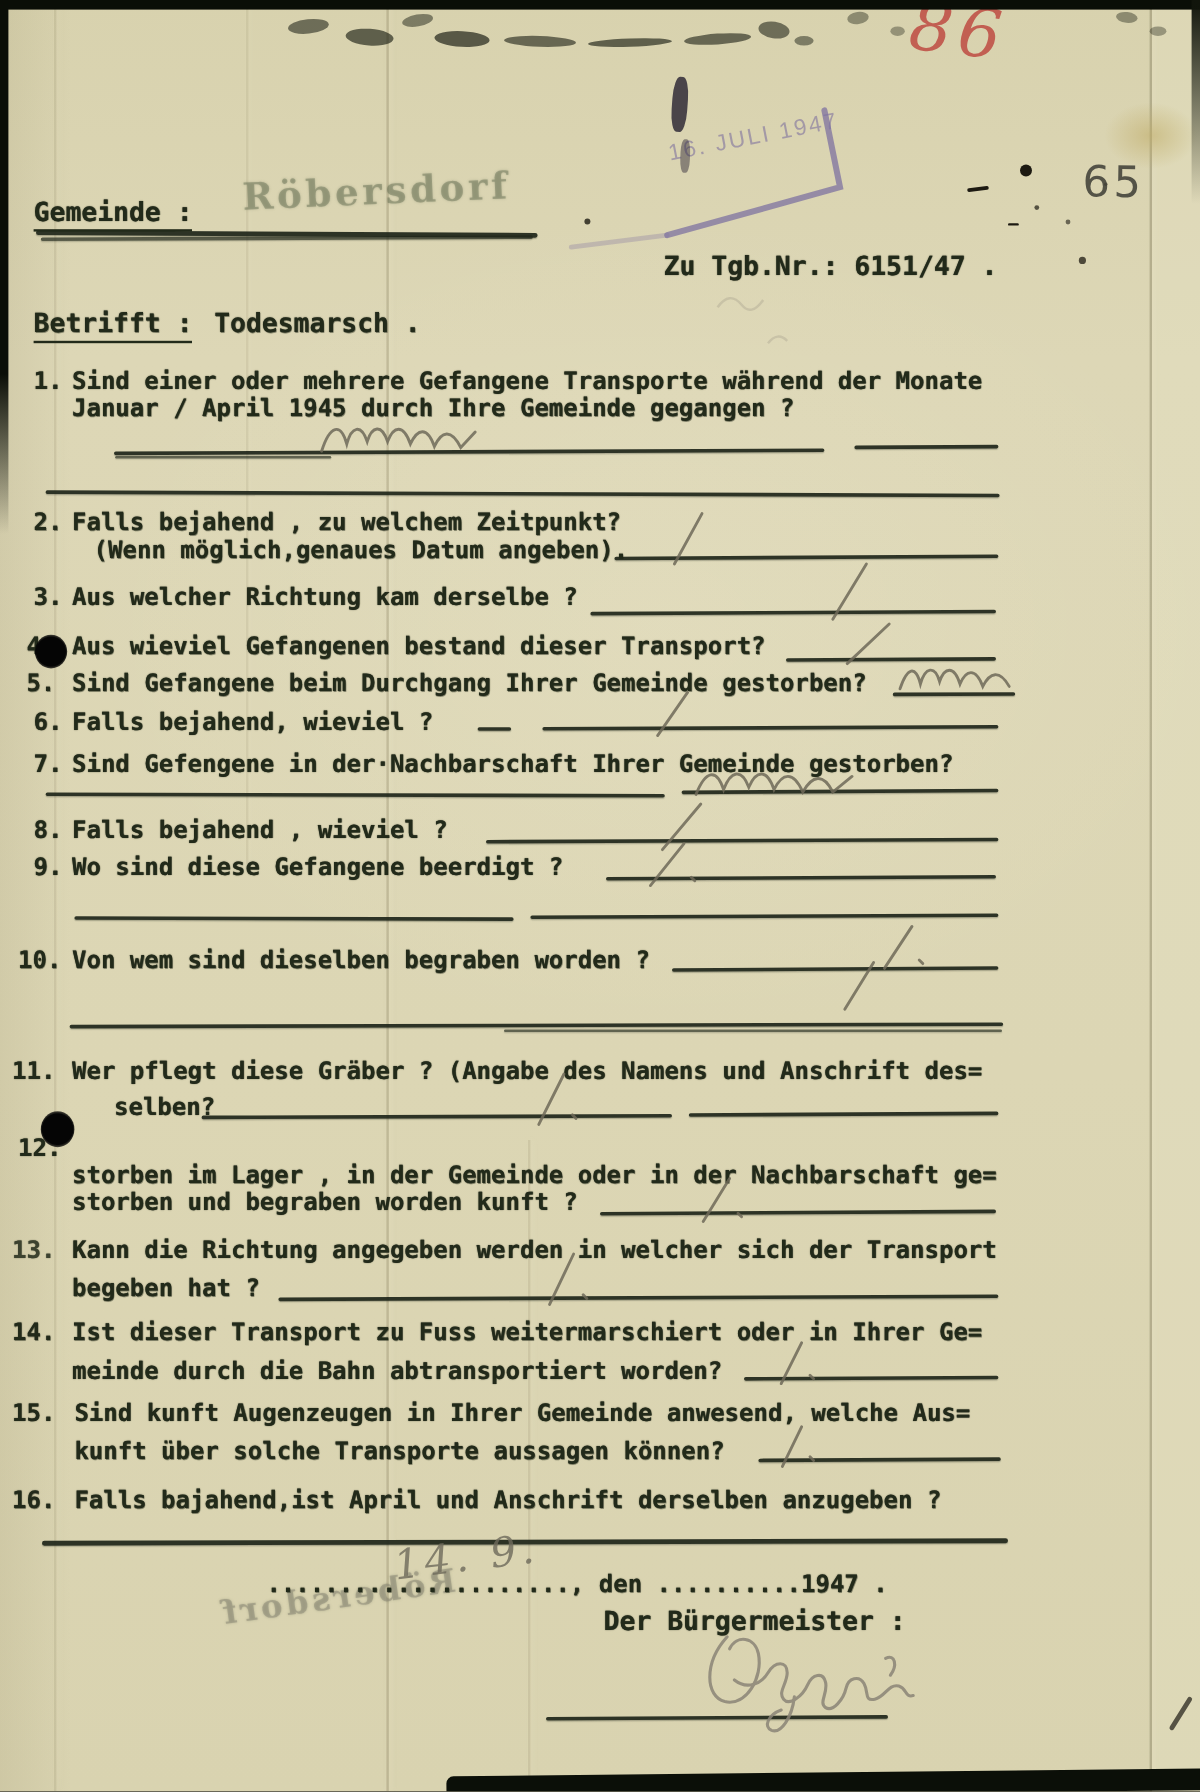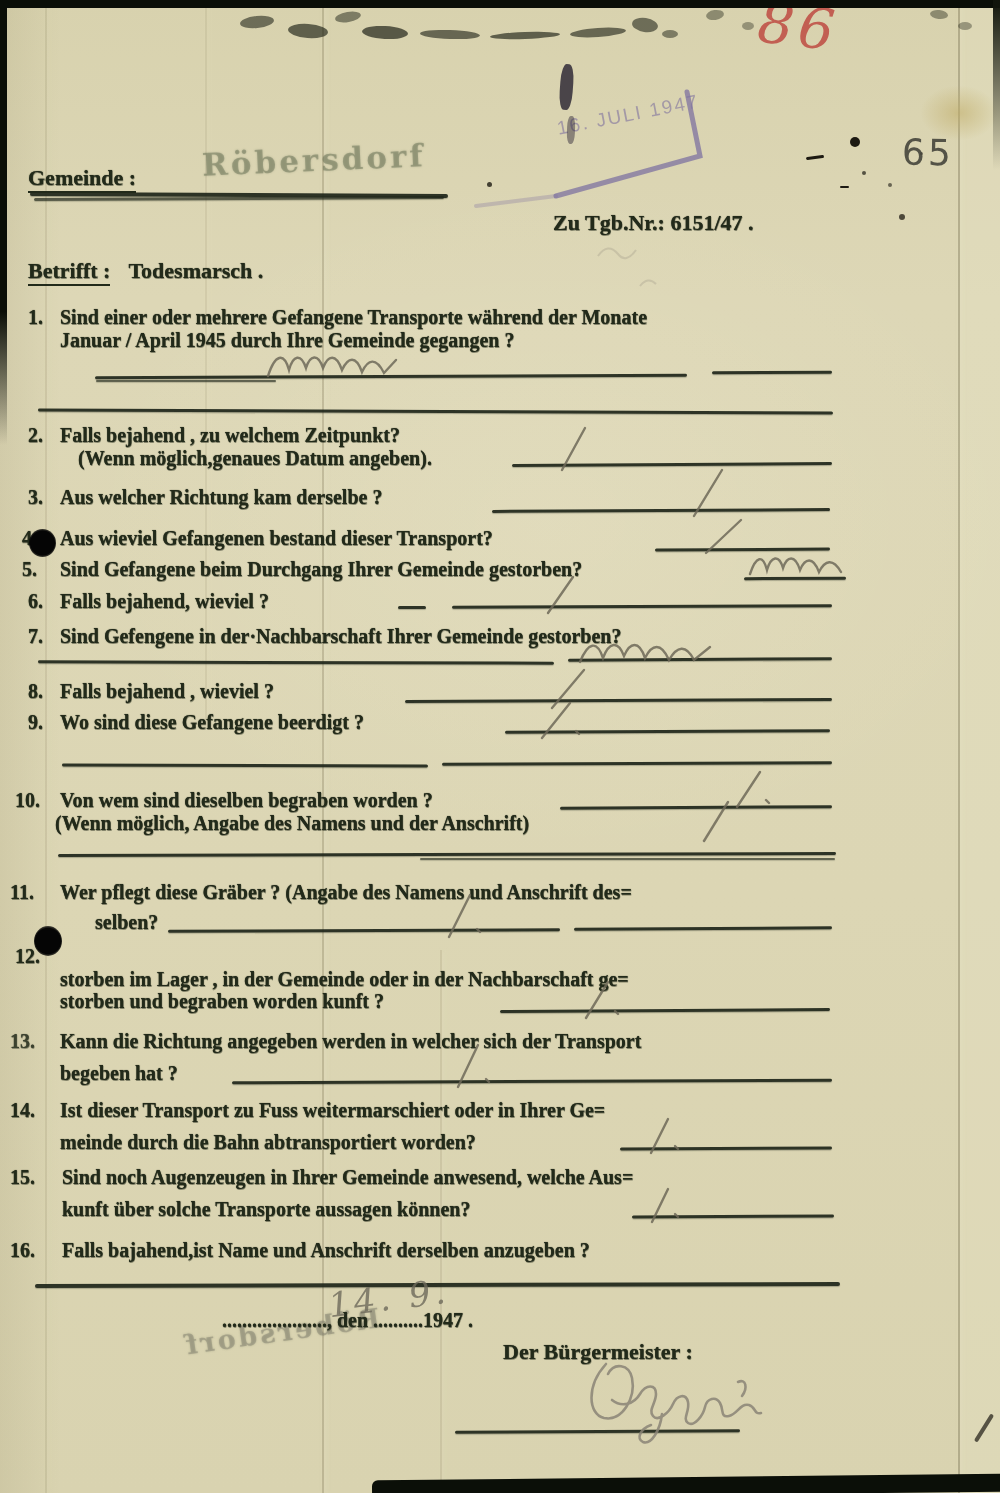--- a/index.html
+++ b/index.html
@@ -13,21 +13,21 @@
     color:#232a1c;
   }
   .abs{position:absolute;}
   
   .fold{position:absolute; top:0; width:2px; height:100%;
         background:rgba(90,84,52,.22); box-shadow:2px 0 4px rgba(245,240,215,.25);}
   
   .typed{position:absolute; font-weight:700; font-size:20px; line-height:23px;
          color:#222a1a; white-space:pre;
          text-shadow:0 0 1px rgba(28,34,20,.85), .5px .5px 0 rgba(28,34,20,.4);
-         z-index:3;font-family:Liberation Serif, serif;}
+         z-index:3;}
   .typed.big{font-size:22px;}
   .u{border-bottom:2px solid #222a1a; padding-bottom:1px;}
   
   .ink-line{position:absolute; height:3px; background:#1f261a; border-radius:2px;
             opacity:.92; z-index:2; box-shadow:0 1px 1px rgba(31,38,26,.3);}
   .ink-line.thin{height:2px; opacity:.65;}
   
   .edge-top{left:0; top:0; width:1000px; height:8px; background:#0a0e07; z-index:8;}
   .edge-left{left:0; top:0; width:7px; height:445px; z-index:8;
              background:linear-gradient(180deg,#0a0e07 70%, rgba(10,14,7,0));}
@@ -161,21 +161,20 @@
   <div class="ink-line" style="left:405px; top:699px; width:427px; transform:rotate(-.25deg);"></div>
 
   <div class="typed" style="left:28px; top:711px;">9.</div>
   <div class="typed" style="left:60px; top:711px;">Wo sind diese Gefangene beerdigt ?</div>
   <div class="ink-line" style="left:505px; top:730px; width:325px; transform:rotate(-.3deg);"></div>
   <div class="ink-line" style="left:62px; top:764px; width:366px; transform:rotate(.15deg);"></div>
   <div class="ink-line" style="left:442px; top:762px; width:390px; transform:rotate(-.25deg);"></div>
 
   <div class="typed" style="left:15px; top:789px;">10.</div>
   <div class="typed" style="left:60px; top:789px;">Von wem sind dieselben begraben worden ?</div>
-  <div class="typed" style="left:55px; top:812px;"><span>(Wenn möglich, Angabe des Namens und der </span><span>Anschrift)</span></div>
   <div class="ink-line" style="left:560px; top:806px; width:272px; transform:rotate(-.35deg);"></div>
   <div class="ink-line" style="left:58px; top:853px; width:778px; transform:rotate(-.15deg);"></div>
   <div class="ink-line thin" style="left:420px; top:858px; width:415px;"></div>
 
   <div class="typed" style="left:10px; top:881px;">11.</div>
   <div class="typed" style="left:60px; top:881px;">Wer pflegt diese Gräber ? (Angabe des Namens und Anschrift des=</div>
   <div class="typed" style="left:95px; top:911px;">selben?</div>
   <div class="ink-line" style="left:168px; top:929px; width:392px; transform:rotate(-.2deg);"></div>
   <div class="ink-line" style="left:574px; top:927px; width:258px; transform:rotate(-.3deg);"></div>
 
@@ -188,26 +187,26 @@
   <div class="typed" style="left:60px; top:1030px;">Kann die Richtung angegeben werden in welcher sich der Transport</div>
   <div class="typed" style="left:60px; top:1062px;">begeben hat ?</div>
   <div class="ink-line" style="left:232px; top:1080px; width:600px; transform:rotate(-.25deg);"></div>
 
   <div class="typed" style="left:10px; top:1099px;">14.</div>
   <div class="typed" style="left:60px; top:1099px;">Ist dieser Transport zu Fuss weitermarschiert oder in Ihrer Ge=</div>
   <div class="typed" style="left:60px; top:1131px;">meinde durch die Bahn abtransportiert worden?</div>
   <div class="ink-line" style="left:620px; top:1147px; width:212px; transform:rotate(-.3deg);"></div>
 
   <div class="typed" style="left:10px; top:1166px;">15.</div>
-  <div class="typed" style="left:62px; top:1166px;">Sind noch Augenzeugen in Ihrer Gemeinde anwesend, welche Aus=</div>
+  <div class="typed" style="left:62px; top:1166px;">Sind kunft Augenzeugen in Ihrer Gemeinde anwesend, welche Aus=</div>
   <div class="typed" style="left:62px; top:1198px;">kunft über solche Transporte aussagen können?</div>
   <div class="ink-line" style="left:632px; top:1215px; width:202px; transform:rotate(-.3deg);"></div>
 
   <div class="typed" style="left:10px; top:1239px;">16.</div>
-  <div class="typed" style="left:62px; top:1239px;">Falls bajahend,ist Name und Anschrift derselben anzugeben ?</div>
+  <div class="typed" style="left:62px; top:1239px;">Falls bajahend,ist April und Anschrift derselben anzugeben ?</div>
   <div class="ink-line" style="left:35px; top:1283px; width:805px; height:4px; transform:rotate(-.15deg);"></div>
 
   <div class="typed" style="left:222px; top:1309px;">....................., den ..........1947 .</div>
   <div class="hw-pencil" style="left:328px; top:1278px; font-size:34px; transform:rotate(-7deg); letter-spacing:4px; opacity:.8;">14. 9.</div>
   <div class="typed big" style="left:503px; top:1340px;">Der Bürgermeister :</div>
   <div class="ink-line" style="left:455px; top:1430px; width:285px; transform:rotate(-.3deg);"></div>
 
   <svg class="marks" width="1000" height="1493" viewBox="0 0 1000 1493">
     <g stroke="#6f6a59" stroke-width="2.4" fill="none" stroke-linecap="round" opacity=".85">
 

